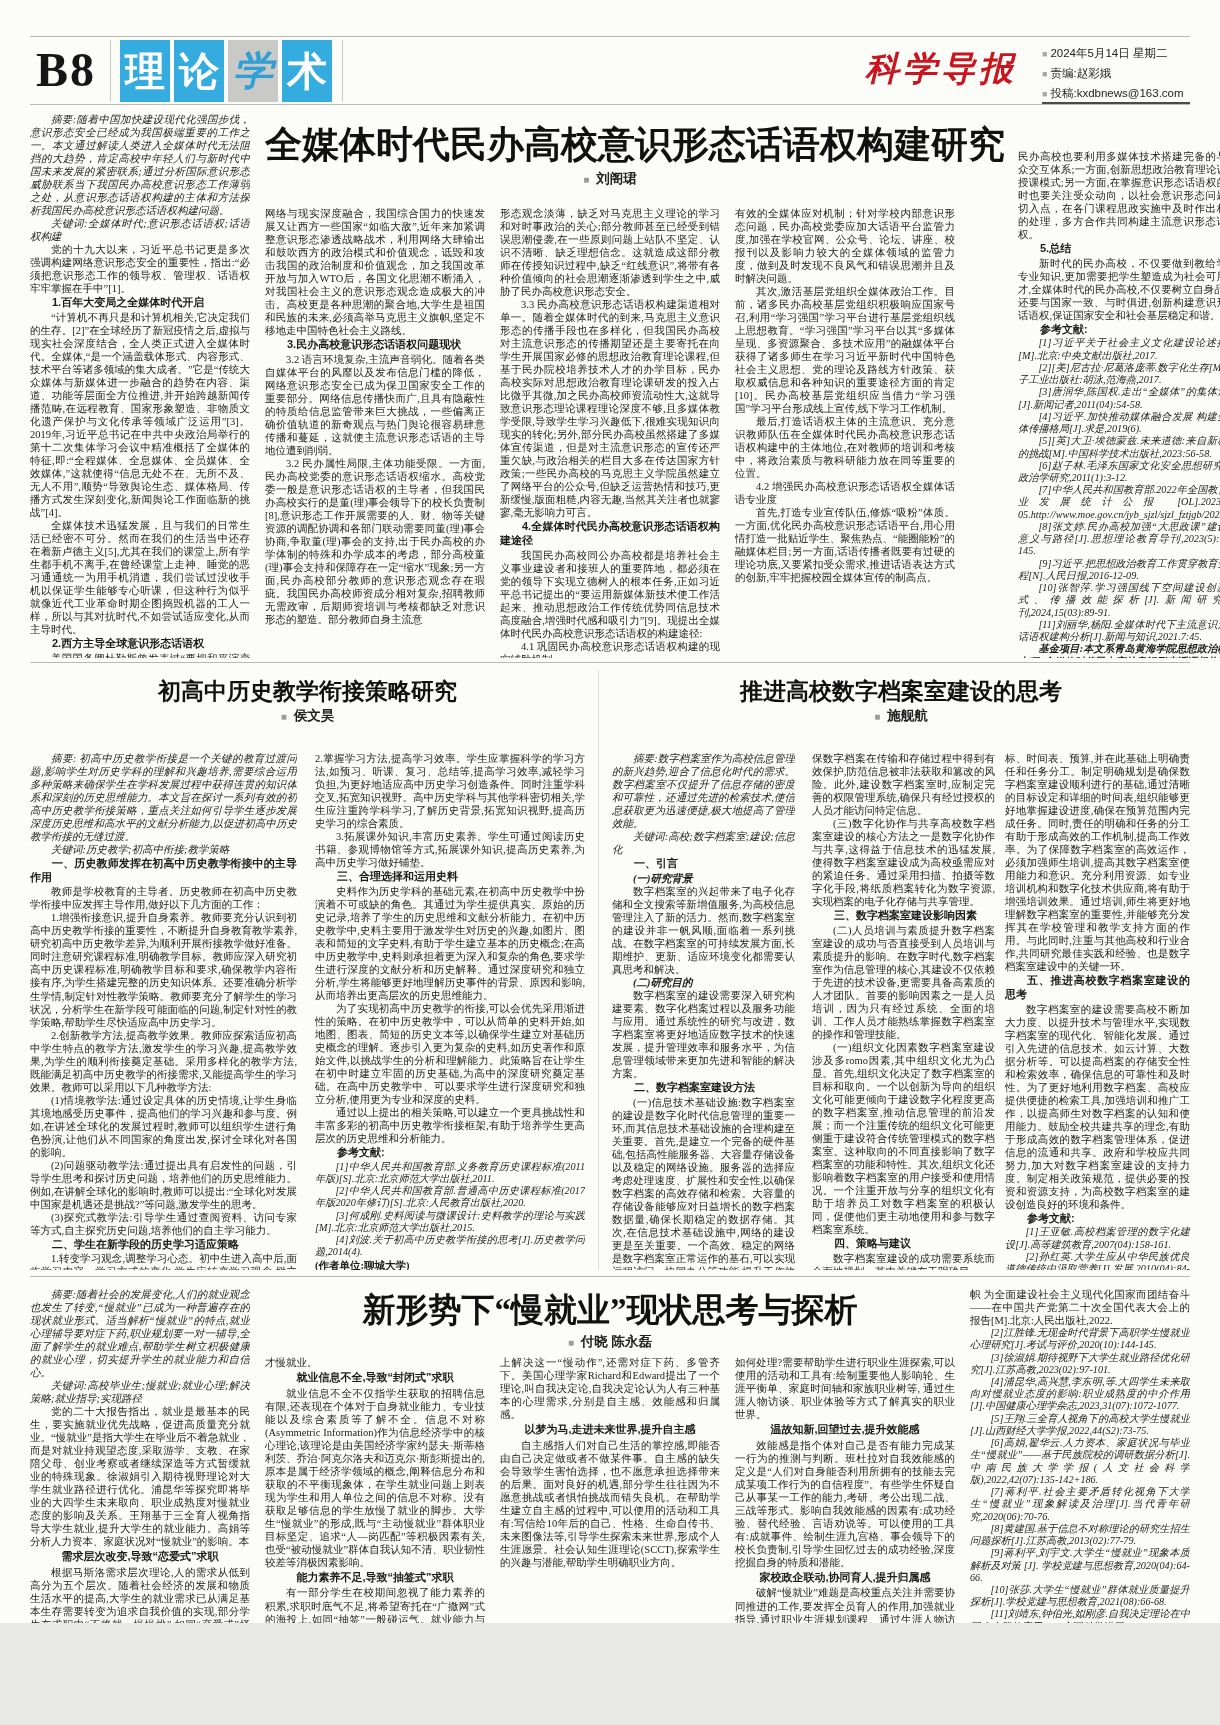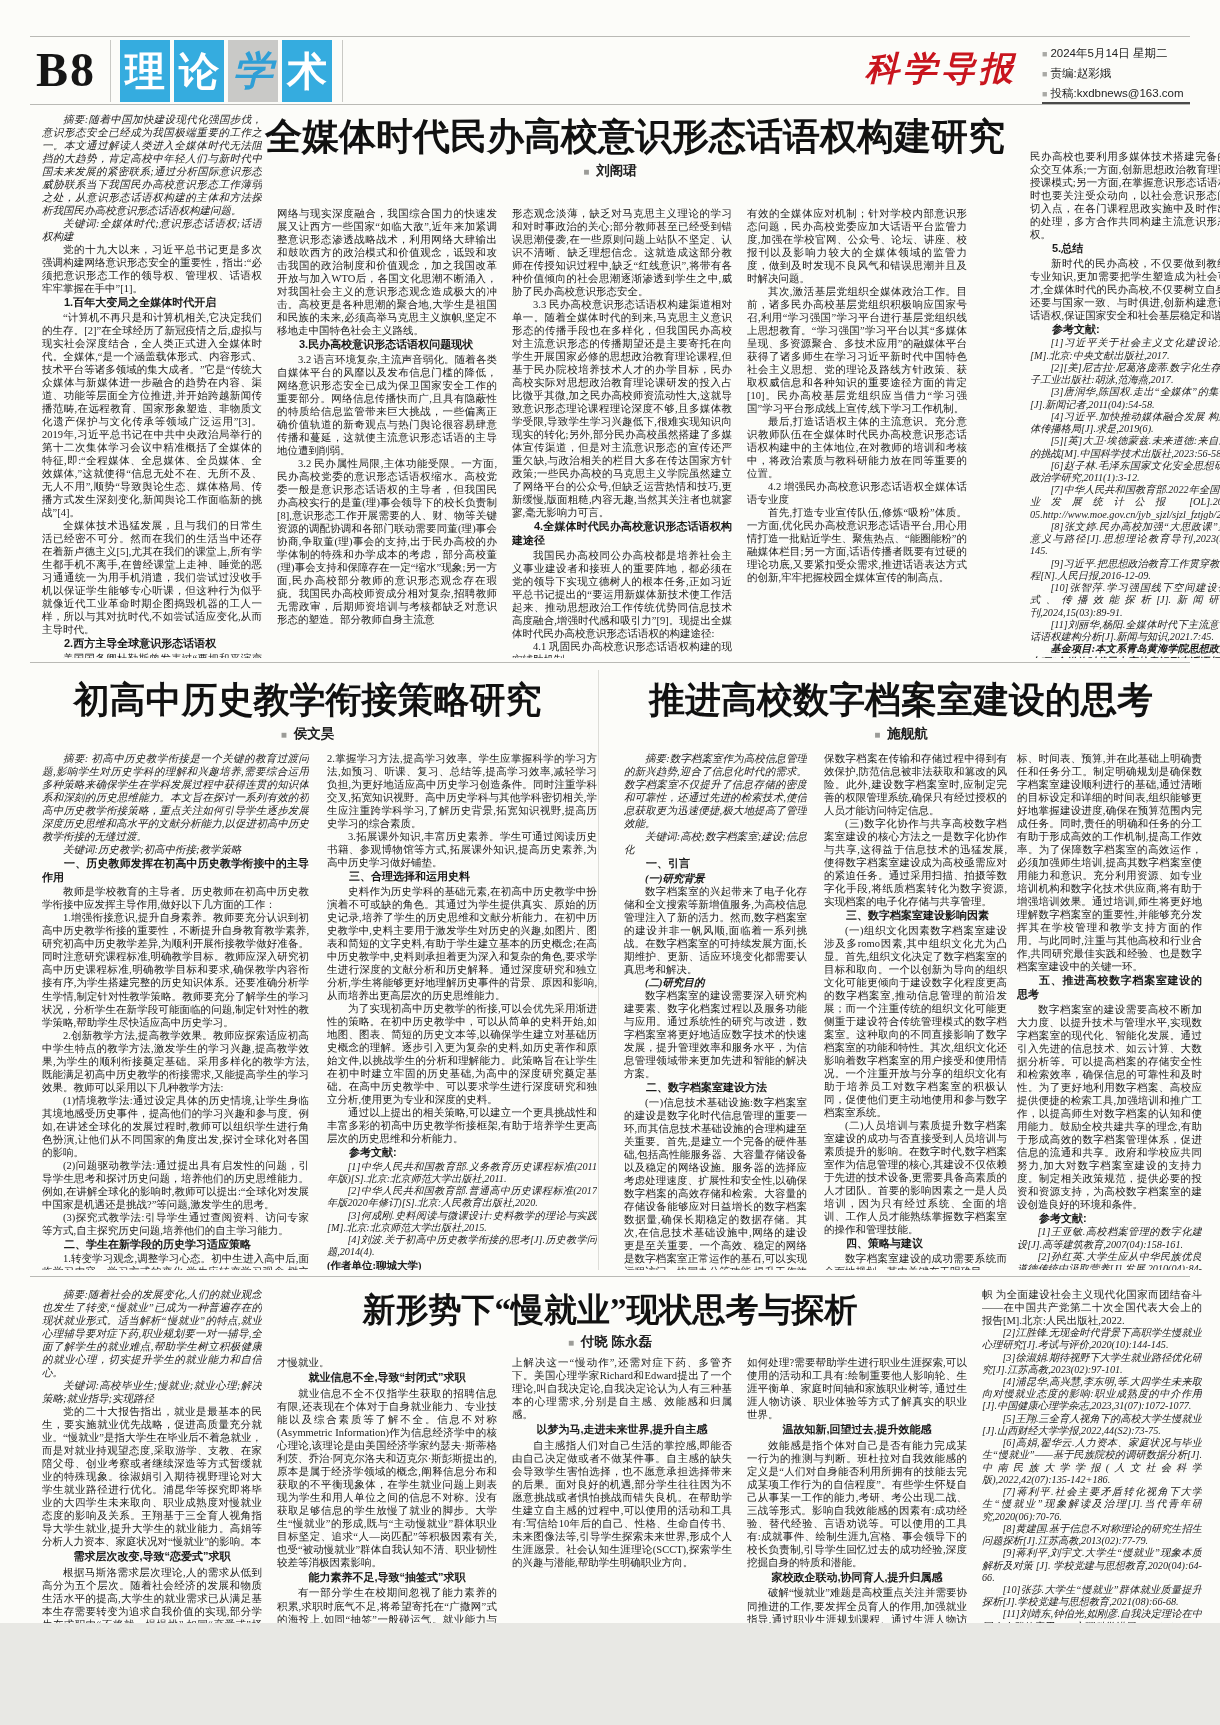--- a/index.html
+++ b/index.html
@@ -18,36 +18,36 @@
   .logo-gray{background:#c9c9c7;color:#2f9fd6;font-style:italic;font-family:"Liberation Serif",serif;}
   .masthead{position:absolute;left:865px;top:46px;width:180px;font-size:34px;font-weight:bold;font-style:italic;
             color:#c9151e;letter-spacing:4px;white-space:nowrap;font-family:"Liberation Serif",serif;}
   .pubinfo{position:absolute;left:1042px;top:44px;width:150px;font-size:11.5px;line-height:19px;
            font-family:"Liberation Sans","DejaVu Sans",sans-serif;color:#222;}
   .pubinfo .row{white-space:nowrap;overflow:hidden;}
   .sq{color:#a9a9a5;font-size:9px;margin-right:3px;}
   .pubinfo-underline{position:absolute;left:1042px;top:102px;width:148px;height:2px;background:#4a4a4a;}
 
   
-  .col{position:absolute;overflow:hidden;font-size:10.5px;line-height:1.24;text-align:justify;margin-left:12px;}
+  .col{position:absolute;overflow:hidden;font-size:10.5px;line-height:1.24;text-align:justify;}
   .seg{margin:0;}
   .seg-p{text-indent:2em;}
   .seg-pc{text-indent:0;}
   .seg-h{font-weight:bold;text-indent:2em;font-family:"Liberation Sans","DejaVu Sans",sans-serif;font-size:11px;padding:1px 0;}
   .seg-hc{font-weight:bold;text-align:center;text-indent:0;font-family:"Liberation Sans","DejaVu Sans",sans-serif;font-size:11px;padding:2px 0;}
   .seg-h4{font-weight:bold;font-style:italic;text-indent:2em;}
   .seg-abs{font-style:italic;text-indent:2em;color:#222;}
   .seg-ref{font-style:italic;text-indent:2em;font-size:10.2px;line-height:1.2;}
   .seg-fund{font-style:italic;font-weight:bold;text-indent:2em;font-size:10.2px;line-height:1.2;}
   .seg-author{font-weight:bold;text-indent:0;padding-right:4px;}
 
   .headline-block{position:absolute;text-align:center;}
   .headline{font-weight:bold;color:#111;white-space:nowrap;}
-  .h1-size{font-size:37px;letter-spacing:0px;}
-  .h2-size{font-size:36px;}
+  .h1-size{font-size:37px;letter-spacing:0px;margin-top:8px;}
+  .h2-size{font-size:23px;}
   .h4-size{font-size:33px;}
   .byline{margin-top:0;font-size:13.5px;font-weight:bold;color:#222;
           font-family:"Liberation Sans","DejaVu Sans",sans-serif;}
   .byline .sq{font-size:10px;color:#9b9b97;}
 </style>
 </head>
 <body>
 
 <div class="page">
 
@@ -171,22 +171,22 @@
       <div class="seg seg-p">数字档案室的兴起带来了电子化存储和全文搜索等新增值服务,为高校信息管理注入了新的活力。然而,数字档案室的建设并非一帆风顺,面临着一系列挑战。在数字档案室的可持续发展方面,长期维护、更新、适应环境变化都需要认真思考和解决。</div>
       <div class="seg seg-h4">(二)研究目的</div>
       <div class="seg seg-p">数字档案室的建设需要深入研究构建要素、数字化档案过程以及服务功能与应用。通过系统性的研究与改进，数字档案室将更好地适应数字技术的快速发展，提升管理效率和服务水平，为信息管理领域带来更加先进和智能的解决方案。</div>
       <div class="seg seg-h">二、数字档案室建设方法</div>
       <div class="seg seg-p">(一)信息技术基础设施:数字档案室的建设是数字化时代信息管理的重要一环,而其信息技术基础设施的合理构建至关重要。首先,是建立一个完备的硬件基础,包括高性能服务器、大容量存储设备以及稳定的网络设施。服务器的选择应考虑处理速度、扩展性和安全性,以确保数字档案的高效存储和检索。大容量的存储设备能够应对日益增长的数字档案数据量,确保长期稳定的数据存储。其次,在信息技术基础设施中,网络的建设更是至关重要。一个高效、稳定的网络是数字档案室正常运作的基石,可以实现远程访问、协同办公等功能,提升工作效率。</div>
     </div>
   <div class="col" style="left:812px;top:752px;width:183px;height:518px">
       <div class="seg seg-pc">保数字档案在传输和存储过程中得到有效保护,防范信息被非法获取和篡改的风险。此外,建设数字档案室时,应制定完善的权限管理系统,确保只有经过授权的人员才能访问特定信息。</div>
       <div class="seg seg-p">(三)数字化协作与共享高校数字档案室建设的核心方法之一是数字化协作与共享,这得益于信息技术的迅猛发展,使得数字档案室建设成为高校亟需应对的紧迫任务。通过采用扫描、拍摄等数字化手段,将纸质档案转化为数字资源,实现档案的电子化存储与共享管理。</div>
       <div class="seg seg-h">三、数字档案室建设影响因素</div>
+      <div class="seg seg-p">(二)人员培训与素质提升数字档案室建设的成功与否直接受到人员培训与素质提升的影响。在数字时代,数字档案室作为信息管理的核心,其建设不仅依赖于先进的技术设备,更需要具备高素质的人才团队。首要的影响因素之一是人员培训，因为只有经过系统、全面的培训、工作人员才能熟练掌握数字档案室的操作和管理技能。</div>
       <div class="seg seg-p">(一)组织文化因素数字档案室建设涉及多romo因素,其中组织文化尤为凸显。首先,组织文化决定了数字档案室的目标和取向。一个以创新为导向的组织文化可能更倾向于建设数字化程度更高的数字档案室,推动信息管理的前沿发展；而一个注重传统的组织文化可能更侧重于建设符合传统管理模式的数字档案室。这种取向的不同直接影响了数字档案室的功能和特性。其次,组织文化还影响着数字档案室的用户接受和使用情况。一个注重开放与分享的组织文化有助于培养员工对数字档案室的积极认同，促使他们更主动地使用和参与数字档案室系统。</div>
-      <div class="seg seg-p">(二)人员培训与素质提升数字档案室建设的成功与否直接受到人员培训与素质提升的影响。在数字时代,数字档案室作为信息管理的核心,其建设不仅依赖于先进的技术设备,更需要具备高素质的人才团队。首要的影响因素之一是人员培训，因为只有经过系统、全面的培训、工作人员才能熟练掌握数字档案室的操作和管理技能。</div>
       <div class="seg seg-h">四、策略与建议</div>
       <div class="seg seg-p">数字档案室建设的成功需要系统而全面地规划，其中关键在于明确目</div>
     </div>
   <div class="col" style="left:1005px;top:752px;width:185px;height:518px">
       <div class="seg seg-pc">标、时间表、预算,并在此基础上明确责任和任务分工。制定明确规划是确保数字档案室建设顺利进行的基础,通过清晰的目标设定和详细的时间表,组织能够更好地掌握建设进度,确保在预算范围内完成任务。同时,责任的明确和任务的分工有助于形成高效的工作机制,提高工作效率。为了保障数字档案室的高效运作，必须加强师生培训,提高其数字档案室使用能力和意识。充分利用资源、如专业培训机构和数字化技术供应商,将有助于增强培训效果。通过培训,师生将更好地理解数字档案室的重要性,并能够充分发挥其在学校管理和教学支持方面的作用。与此同时,注重与其他高校和行业合作,共同研究最佳实践和经验、也是数字档案室建设中的关键一环。</div>
       <div class="seg seg-h">五、推进高校数字档案室建设的思考</div>
       <div class="seg seg-p">数字档案室的建设需要高校不断加大力度、以提升技术与管理水平,实现数字档案室的现代化、智能化发展。通过引入先进的信息技术、如云计算、大数据分析等。可以提高档案的存储安全性和检索效率，确保信息的可靠性和及时性。为了更好地利用数字档案、高校应提供便捷的检索工具,加强培训和推广工作，以提高师生对数字档案的认知和使用能力。鼓励全校共建共享的理念,有助于形成高效的数字档案管理体系，促进信息的流通和共享。政府和学校应共同努力,加大对数字档案室建设的支持力度。制定相关政策规范，提供必要的投资和资源支持，为高校数字档案室的建设创造良好的环境和条件。</div>
       <div class="seg seg-h">参考文献:</div>
       <div class="seg seg-ref">[1]王亚敏.高校档案管理的数字化建设[J].高等建筑教育,2007(04):158-161.</div>
       <div class="seg seg-ref">[2]孙红英.大学生应从中华民族优良道德传统中汲取营养[J].发展,2010(04):84-85.</div>

